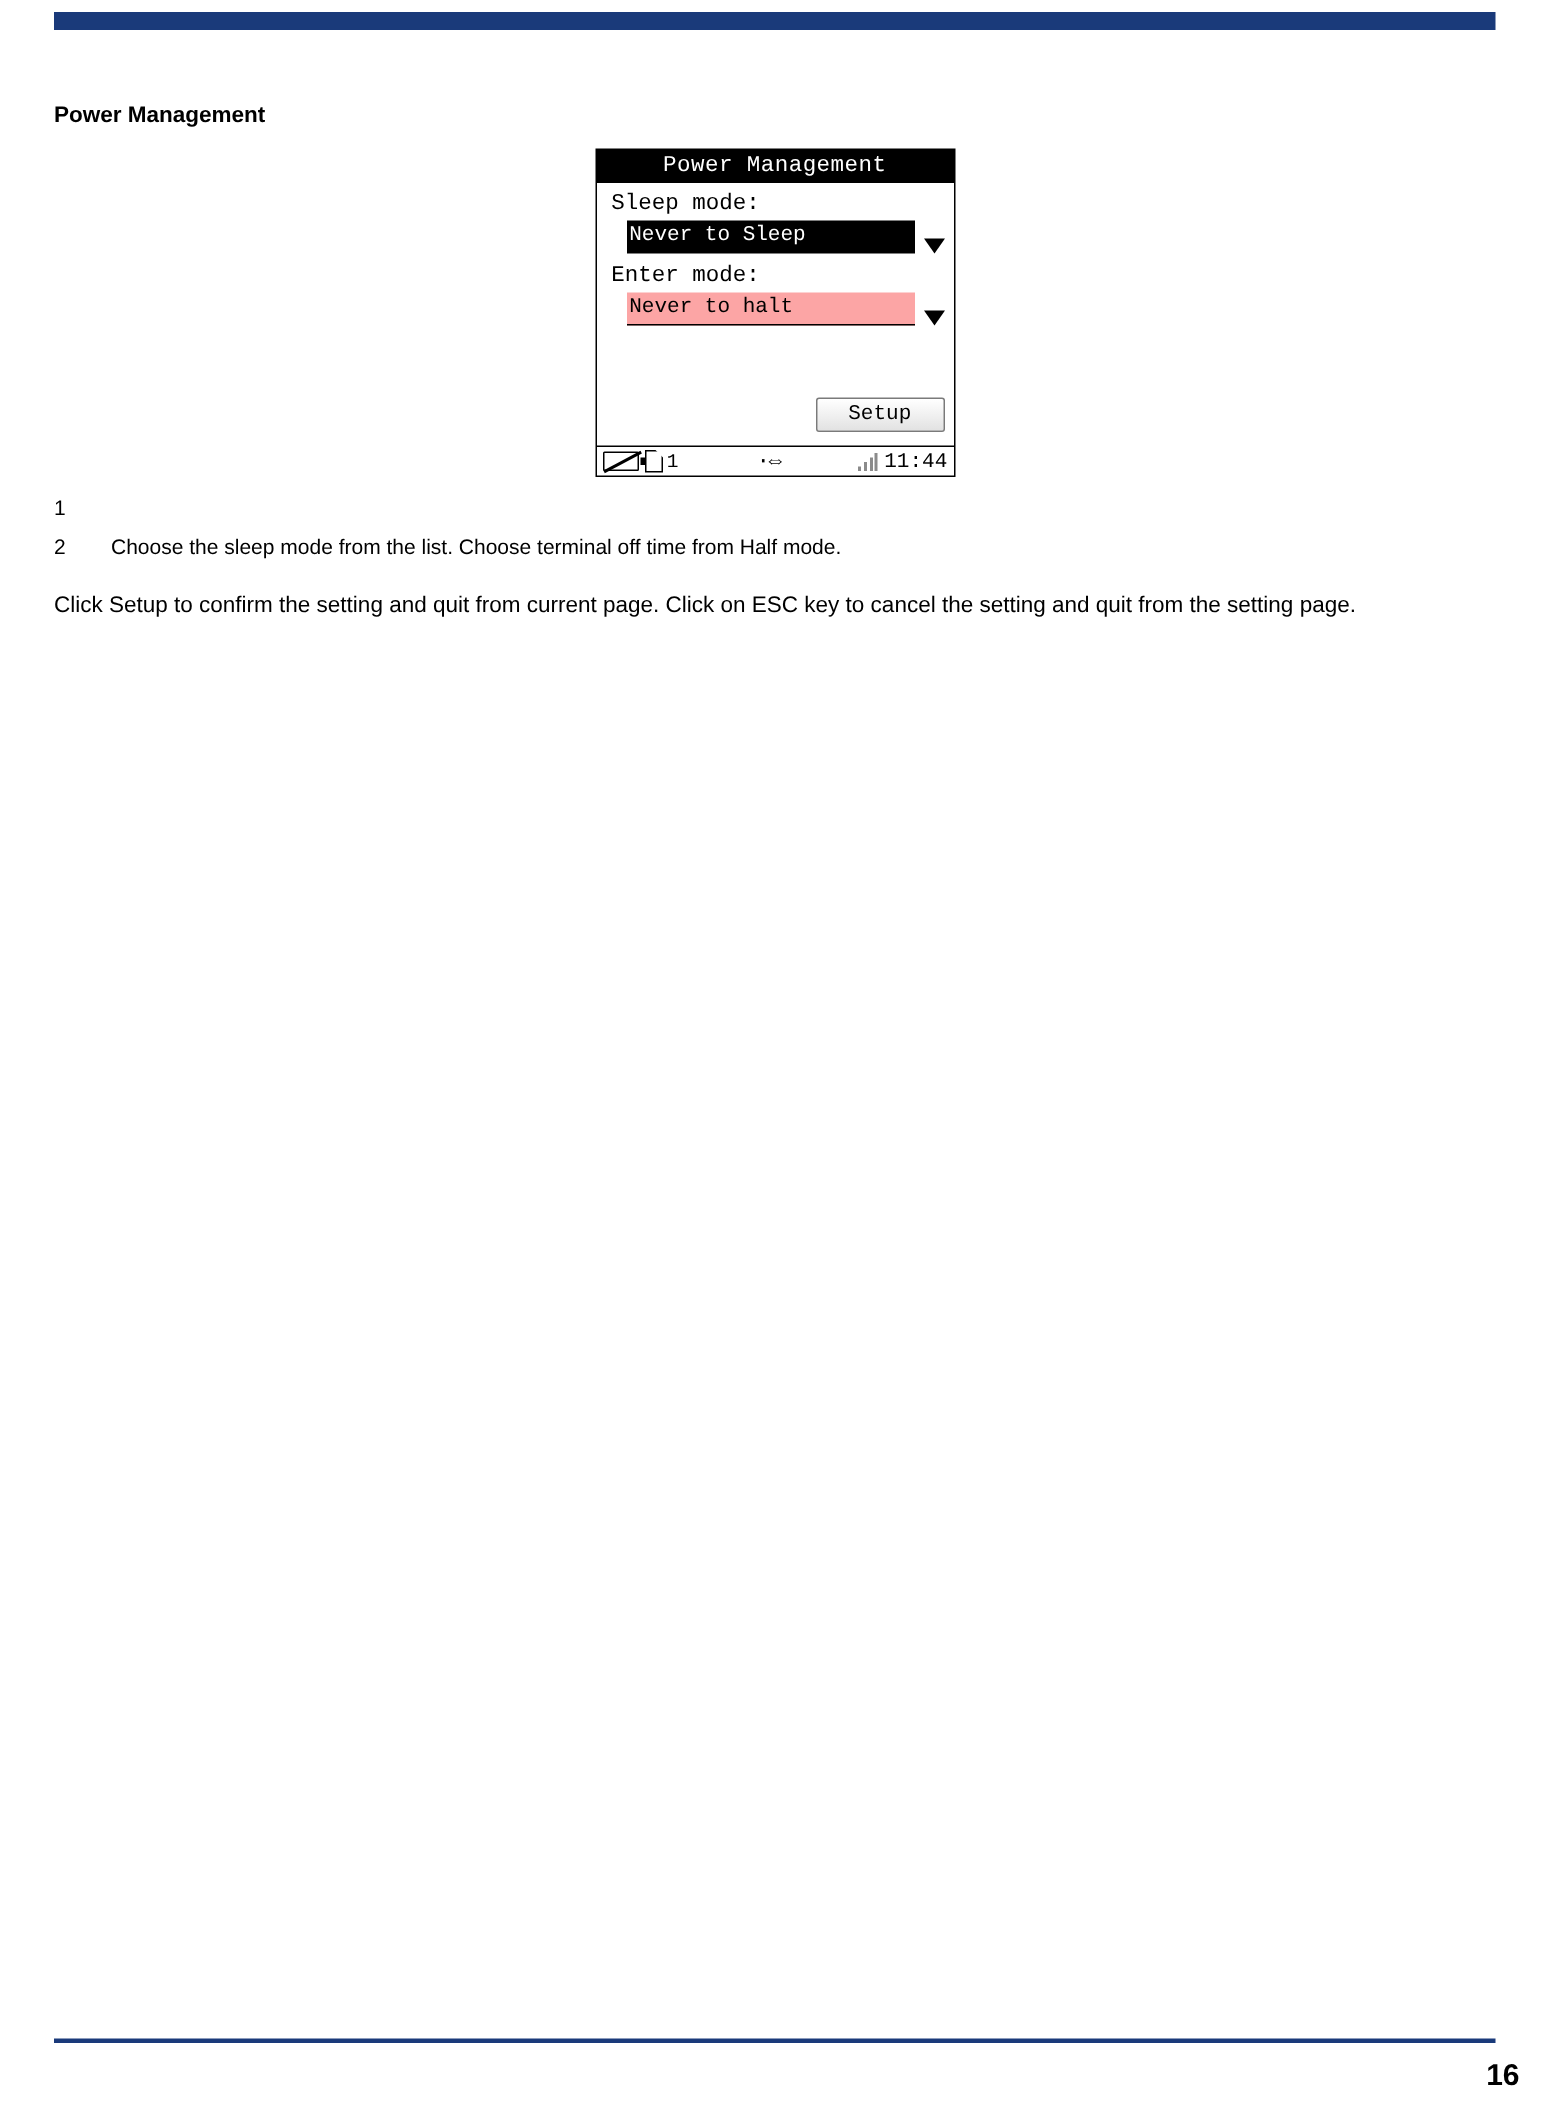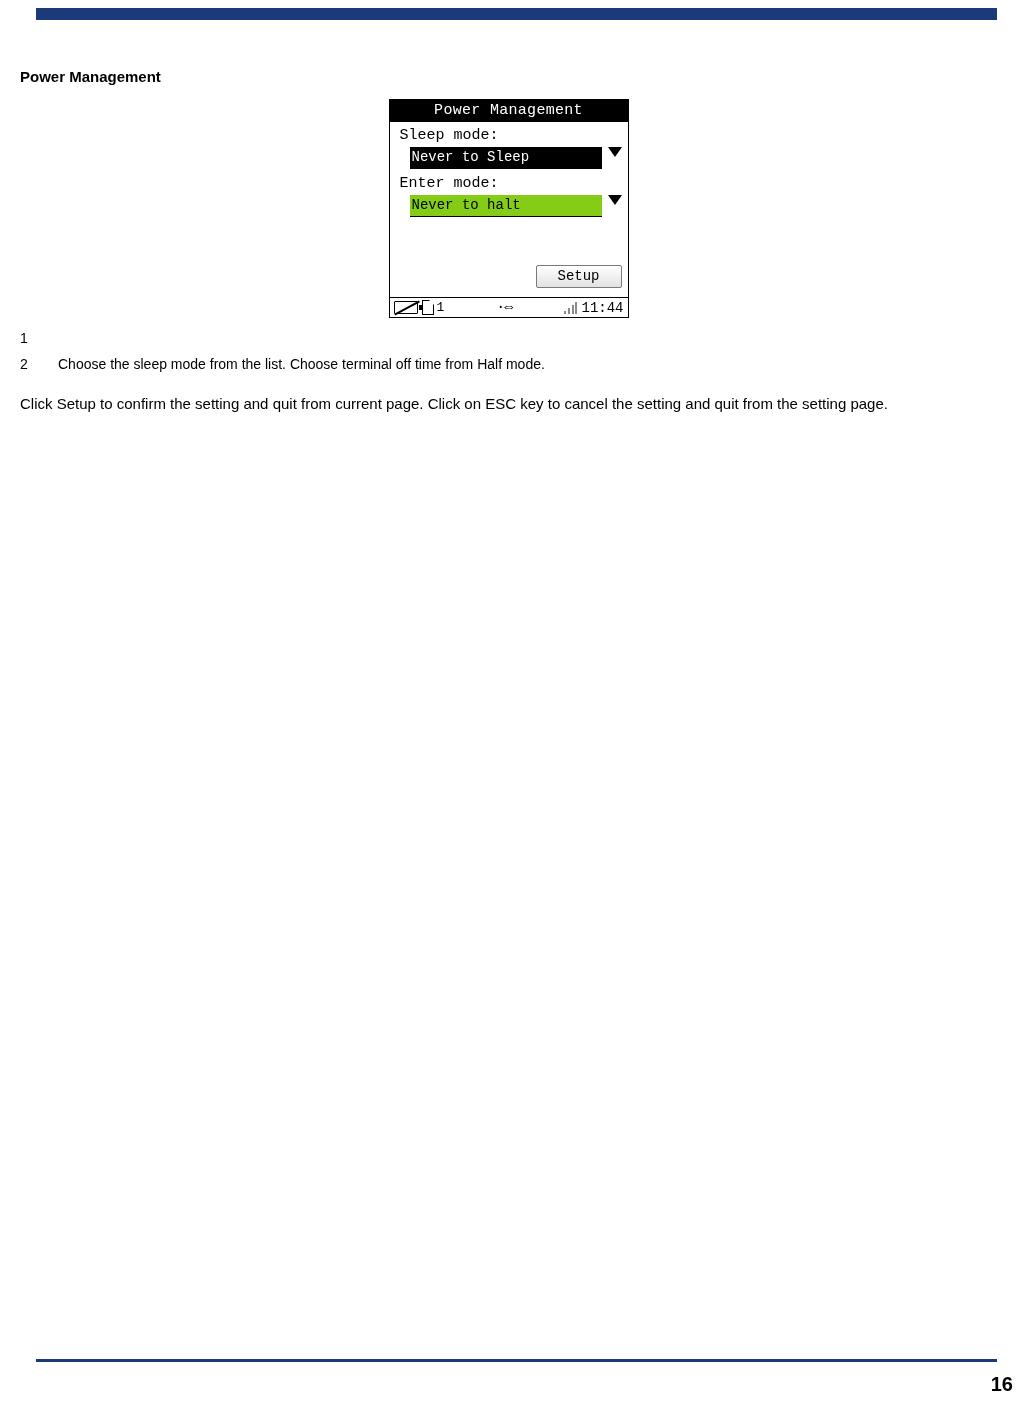--- a/index.html
+++ b/index.html
@@ -14,21 +14,21 @@
       position: absolute;
       top: 8px;
       left: 36px;
       right: 36px;
       height: 12px;
       background: #1a3a7a;
     }
     .content {
       position: absolute;
       top: 68px;
-      left: 20px;
+      left: 36px;
       right: 36px;
     }
     .heading {
       font-size: 15px;
       font-weight: bold;
       color: #000;
       margin-bottom: 14px;
     }
     .device-wrap {
       width: 100%;
@@ -52,38 +52,38 @@
     }
     .device-body {
       padding: 3px 6px 6px 6px;
       font-family: "Courier New", monospace;
       font-size: 15px;
       color: #000;
     }
     .label { margin: 2px 0 3px 4px; }
     .field-row {
       display: flex;
-      align-items: flex-start;
+      align-items: flex-end;
       margin-bottom: 6px;
       padding-left: 14px;
     }
     .field {
       flex: 1;
       font-family: "Courier New", monospace;
       font-size: 14px;
       padding: 1px 2px;
       height: 22px;
       line-height: 18px;
     }
     .field-selected {
       background: #000;
       color: #fff;
     }
     .field-underline {
-      background: #84cc16;
+      background: #fca5a5;
       color: #000;
       border: none;
       border-bottom: 1px solid #000;
     }
     .chevron-down-icon {
       margin-left: 6px;
       width: 0;
       height: 0;
       border-left: 7px solid transparent;
       border-right: 7px solid transparent;

